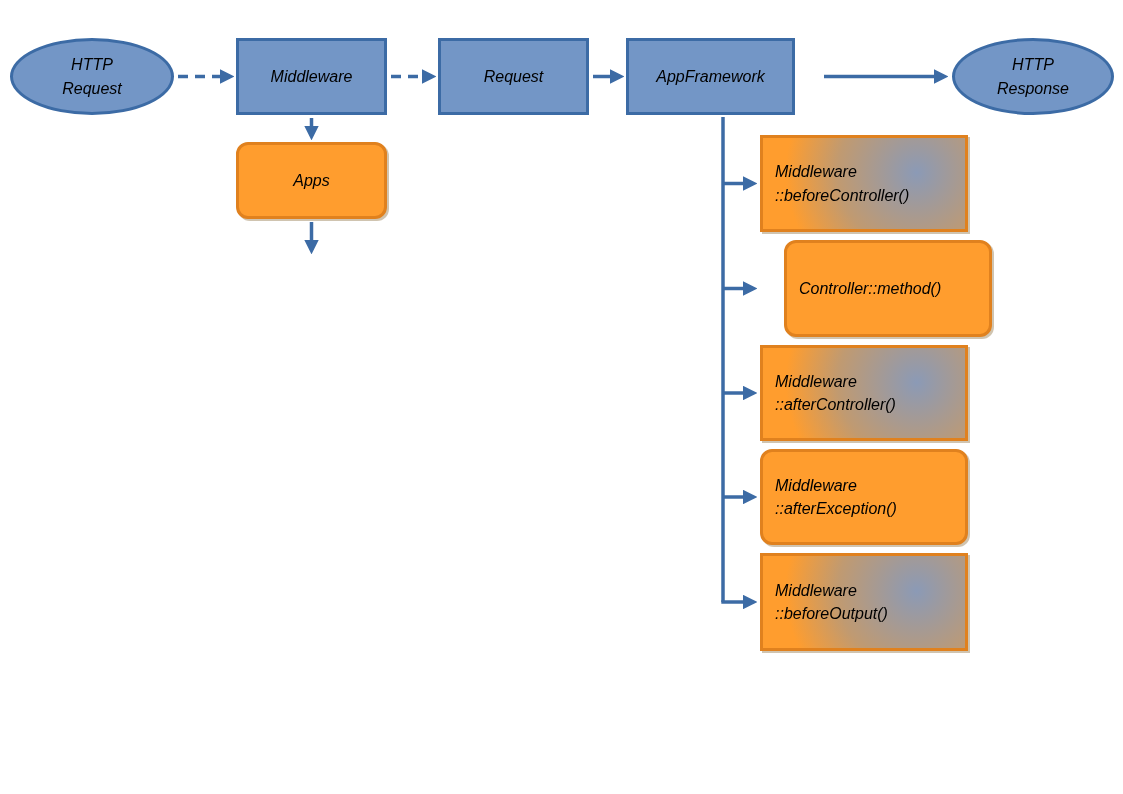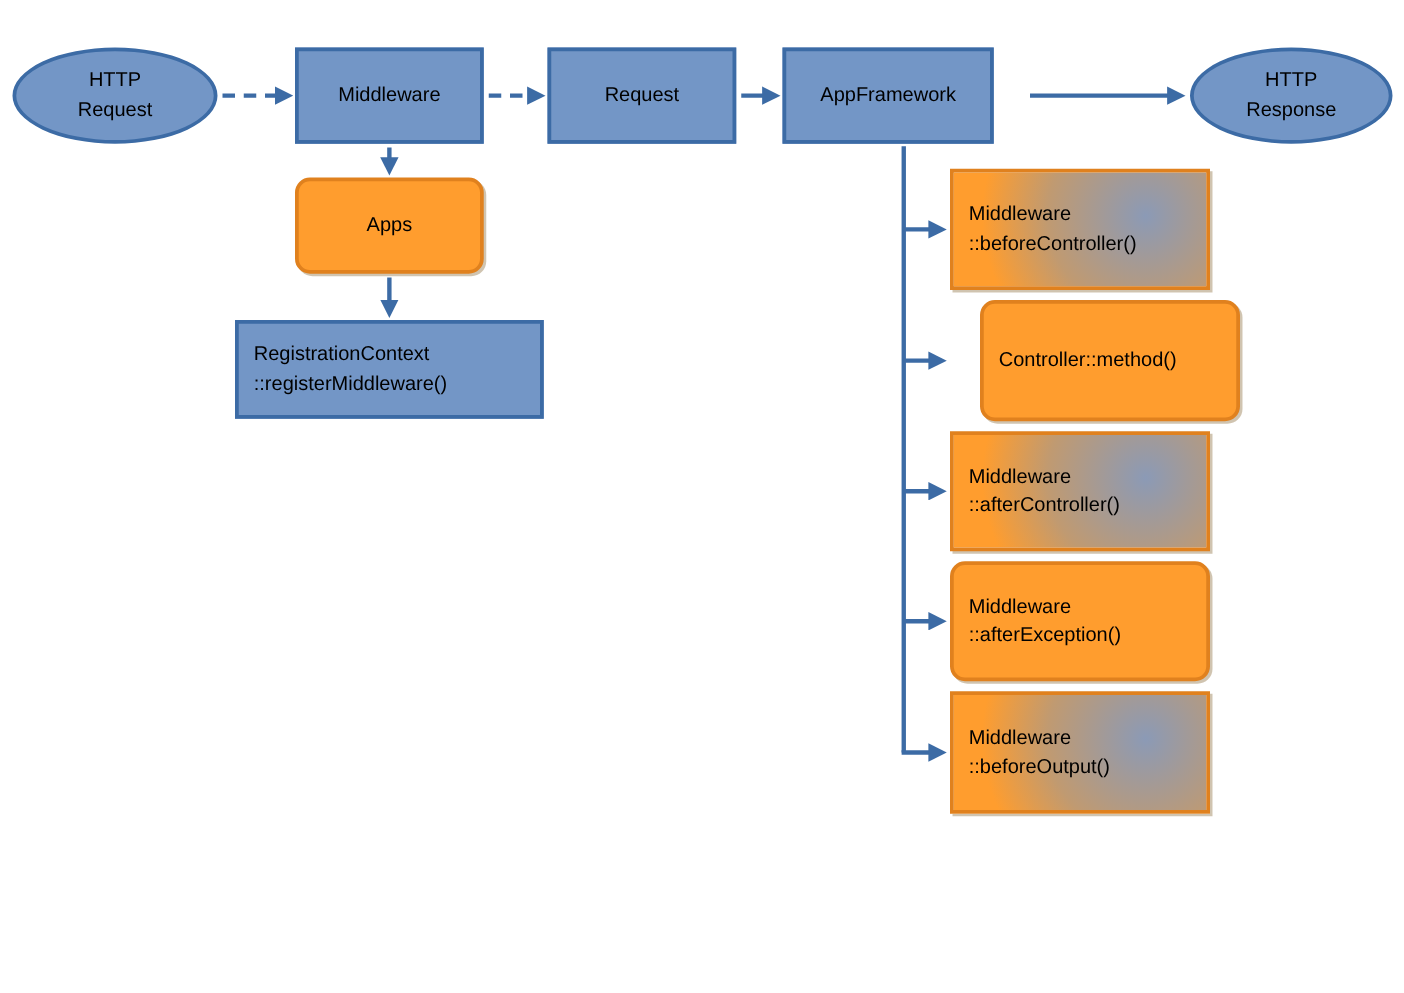--- a/index.html
+++ b/index.html
@@ -7,21 +7,21 @@
     --blue-border:#3c6ba5;
     --orange-fill:#ff9d2e;
     --orange-border:#e0811e;
     --gradient-slate:#8b9ab6;
     --arrow:#3c6ba5;
     --text:#000000;
     --bg:#ffffff;
   }
   html,body{margin:0;padding:0;background:var(--bg);}
   body{font-family:"Liberation Sans", sans-serif;color:var(--text);}
-  .canvas{position:relative;width:1123px;height:794px;background:var(--bg);overflow:hidden;}
+  .canvas{position:relative;width:1123px;height:794px;background:var(--bg);overflow:hidden;font-style:italic;}
   .connectors{position:absolute;left:0;top:0;width:1123px;height:794px;pointer-events:none;}
   .edge{stroke:var(--arrow);stroke-width:3.5;fill:none;}
   .dashed{stroke-dasharray:10 7;}
   marker path{fill:var(--arrow);}
   .node{
     position:absolute;box-sizing:border-box;
     display:flex;align-items:center;justify-content:center;
     font-size:16px;line-height:1.45;border:3px solid;
     text-align:center;
   }
@@ -84,24 +84,20 @@
 
   <div class="node ellipse blue" style="left:952px;top:38px;width:162px;height:77px">
     <span class="node-label">HTTP
 Response</span>
   </div>
 
   <div class="node orange" style="left:236px;top:142px;width:151px;height:77px">
     <span class="node-label">Apps</span>
   </div>
 
-  <div class="node blue left-text" style="left:188px;top:256px;width:247px;height:79px">
-    <span class="node-label">RegistrationContext
-::registerMiddleware()</span>
-  </div>
 
   <div class="node grad left-text" style="left:760px;top:135px;width:208px;height:97px">
     <span class="node-label">Middleware
 ::beforeController()</span>
   </div>
 
   <div class="node orange left-text" style="left:784px;top:240px;width:208px;height:97px">
     <span class="node-label">Controller::method()</span>
   </div>
 

